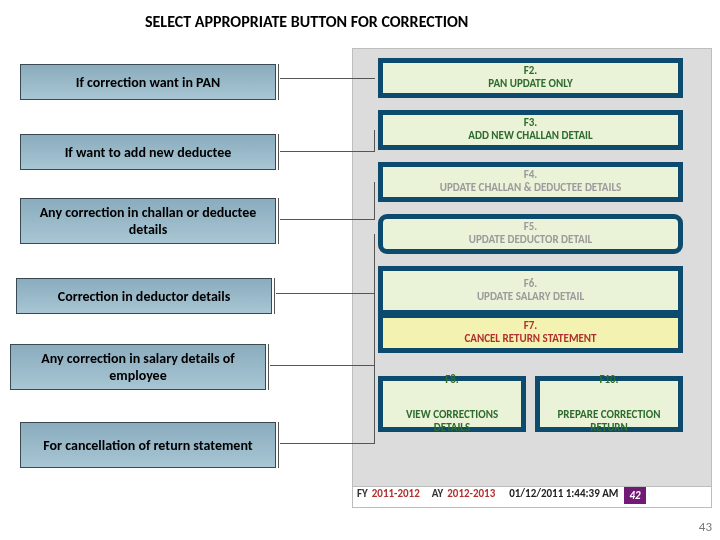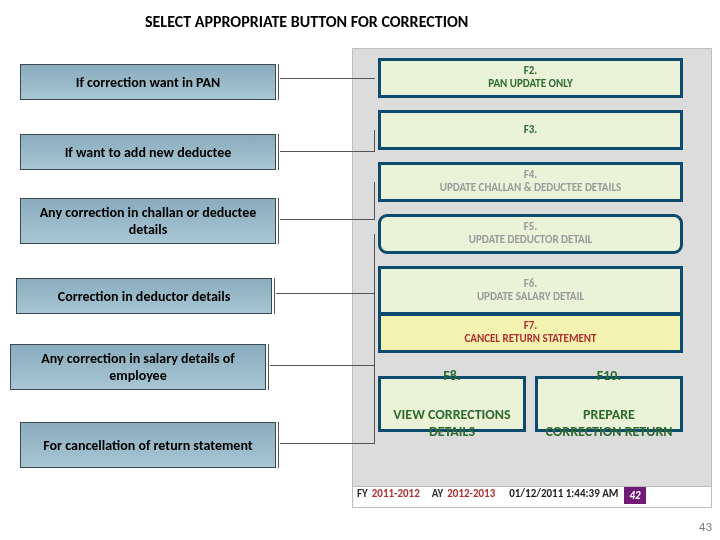--- a/index.html
+++ b/index.html
@@ -46,21 +46,21 @@
   .lb2 { top: 134px; left: 20px; height: 36px; }
   .lb3 { top: 198px; left: 20px; height: 46px; }
   .lb4 { top: 278px; left: 16px; height: 36px; }
   .lb5 { top: 344px; left: 10px; height: 46px; }
   .lb6 { top: 422px; left: 20px; height: 46px; }
 
   .fn-btn {
     position: absolute;
     width: 305px;
     background: #eaf2d7;
-    border: 3px solid #0c4a6e;
+    border: 5px solid #0c4a6e;
     display: flex;
     flex-direction: column;
     align-items: center;
     justify-content: center;
     font-size: 11px;
     font-weight: 700;
     color: #2e6b2e;
     line-height: 1.15;
     padding: 2px 6px;
     text-align: center;
@@ -70,21 +70,21 @@
   .fn-btn .fkey { display:block; }
   .fn-btn .flabel { display:block; }
 
   .fb1 { top: 58px;  left: 378px; height: 40px; }
   .fb2 { top: 110px; left: 378px; height: 40px; }
   .fb3 { top: 162px; left: 378px; height: 40px; }
   .fb4 { top: 214px; left: 378px; height: 40px; border-radius: 9px; }
   .fb5 { top: 266px; left: 378px; height: 49px; }
   .fb6 { top: 313px; left: 378px; height: 40px; }
 
-  .fn-btn.small { width: 148px; height: 56px; font-size: 14px; gap: 23px; }
+  .fn-btn.small { width: 148px; height: 56px; font-size: 11px; gap: 23px; }
   .fb7 { top: 376px; left: 378px; }
   .fb8 { top: 376px; left: 535px; }
 
   .conn {
     position: absolute;
     border-top: 1px solid #555;
     border-right: 1px solid #555;
   }
   .vstem {
     position: absolute;
@@ -151,20 +151,21 @@
 <div class="conn" style="top:234px; left:276px; width:99px; height:60px; border-top:none; border-bottom:1px solid #555;"></div>
 <div class="conn" style="top:286px; left:270px; width:105px; height:80px; border-top:none; border-bottom:1px solid #555;"></div>
 <div class="conn" style="top:338px; left:280px; width:95px; height:106px; border-top:none; border-bottom:1px solid #555;"></div>
 
 <div class="fn-btn fb1">
   <span class="fkey">F2.</span>
   <span class="flabel">PAN UPDATE ONLY</span>
 </div>
 <div class="fn-btn fb2">
   <span class="fkey">F3.</span>
+  <span class="flabel">ADD NEW CHALLAN DETAIL</span>
 </div>
 <div class="fn-btn disabled fb3">
   <span class="fkey">F4.</span>
   <span class="flabel">UPDATE CHALLAN &amp; DEDUCTEE DETAILS</span>
 </div>
 <div class="fn-btn disabled fb4">
   <span class="fkey">F5.</span>
   <span class="flabel">UPDATE DEDUCTOR DETAIL</span>
 </div>
 <div class="fn-btn disabled fb5">

